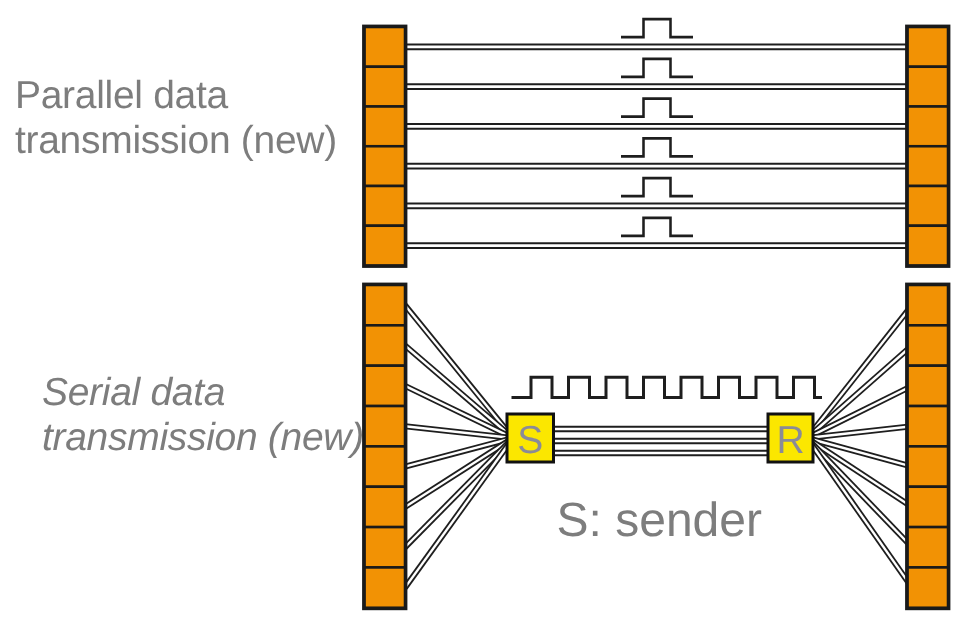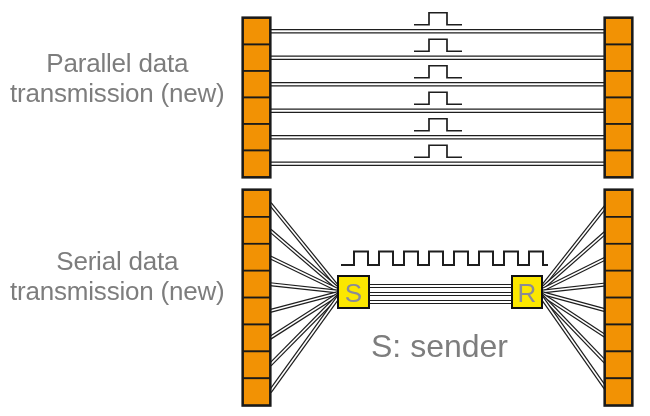--- a/index.html
+++ b/index.html
@@ -9,24 +9,23 @@
     background:#ffffff;
     font-family:"Liberation Sans", sans-serif;
     overflow:hidden;
   }
   #diagram{position:absolute;left:0;top:0;}
   .section-label{
     position:absolute;
     font-size:26px;
     line-height:30px;
     letter-spacing:-0.2px;
-    text-align:center;
   }
   #parallel-label{left:10px;top:48px;}
-  #serial-label{left:10px;top:246px;}
+  #serial-label{left:28px;top:246px;font-style:italic;}
   .legend{
     position:absolute;
     left:371px;top:332px;
     font-size:32px;
     line-height:29px;
   }
 </style>
 </head>
 <body>
 

